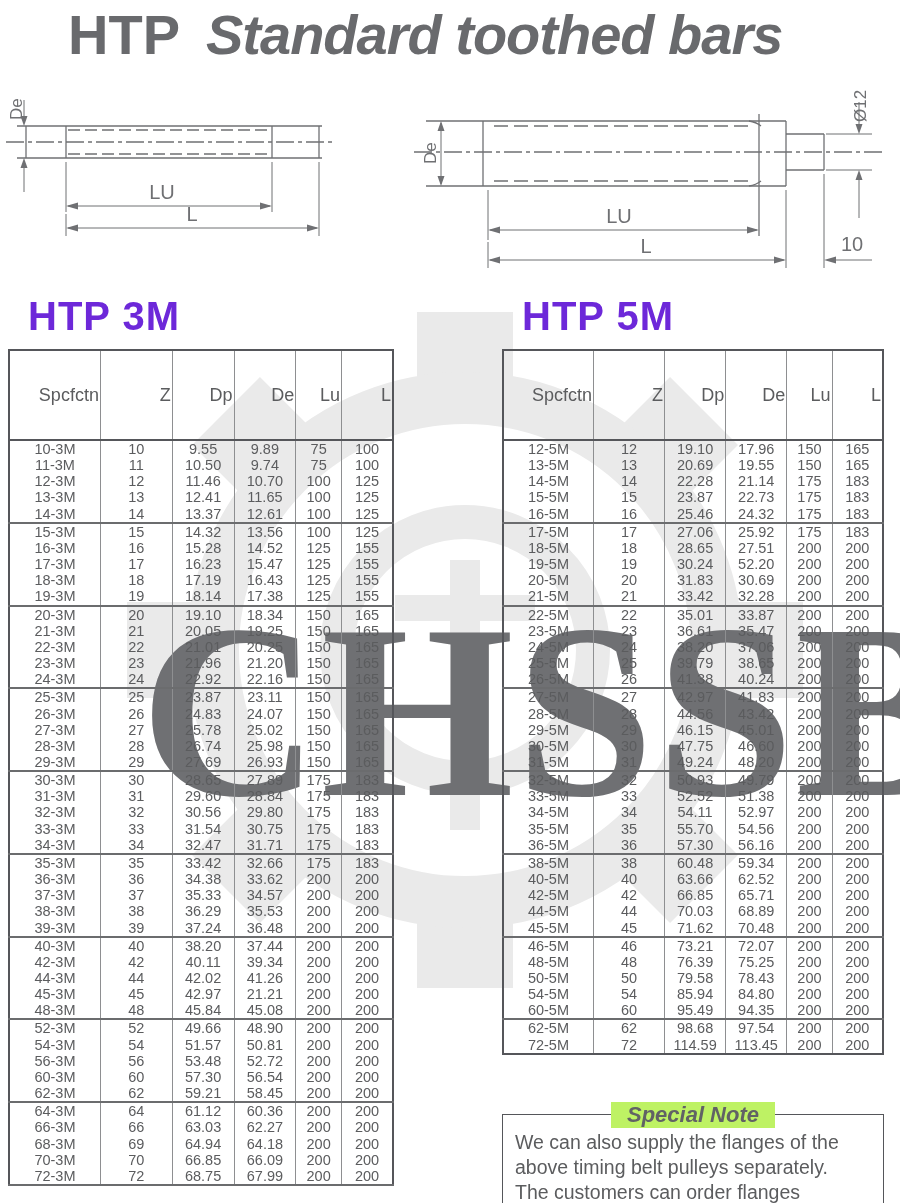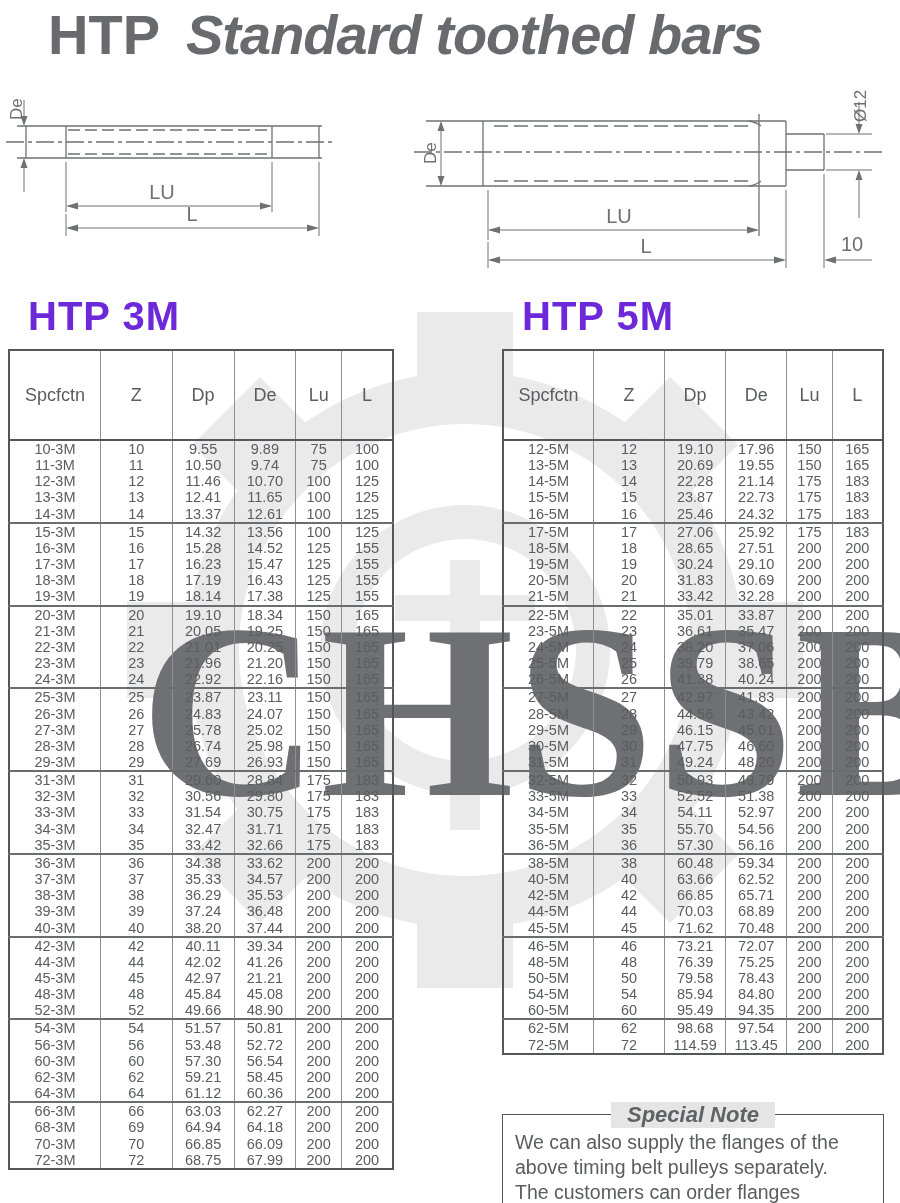--- a/index.html
+++ b/index.html
@@ -5,21 +5,21 @@
   html,body{margin:0;padding:0;}
   body{
     width:900px;height:1203px;position:relative;overflow:hidden;
     background:#ffffff;font-family:"Liberation Sans", sans-serif;
   }
   
   #watermark{position:absolute;left:0;top:0;z-index:0;}
   
   .layer{position:absolute;left:0;top:0;width:900px;height:1203px;z-index:1;}
   
-  .title{position:absolute;left:48px;top:2px;white-space:nowrap;color:#696a6d;}
+  .title{position:absolute;left:68px;top:2px;white-space:nowrap;color:#696a6d;}
   .title .t1{font-size:56px;font-weight:bold;letter-spacing:0px;}
   .title .t2{font-size:56px;font-weight:bold;font-style:italic;margin-left:26px;letter-spacing:-1px;}
   
   .drawing{position:absolute;}
   #drawLeft{left:4px;top:78px;}
   #drawRight{left:404px;top:76px;}
   svg text{fill:#6f7073;}
   .dline{stroke:#6f7073;stroke-width:1.3;fill:none;}
   .dthin{stroke:#6f7073;stroke-width:1;fill:none;}
   .darr{fill:#6f7073;stroke:none;}
@@ -28,26 +28,26 @@
   
   .col{position:absolute;}
   #col3m{left:8px;top:294px;width:386px;}
   #col5m{left:502px;top:294px;width:382px;}
   h2{margin:0 0 10px 20px;font-size:40px;color:#6d28d9;letter-spacing:1px;font-weight:bold;}
   table{width:100%;border-collapse:collapse;table-layout:fixed;
         border:2px solid #55565a;color:#5b5c5e;background:transparent;}
   th{height:86px;font-weight:normal;font-size:18px;border-bottom:2px solid #55565a;}
   td{font-size:14.5px;line-height:16.15px;height:16.15px;padding:0;text-align:center;
      white-space:nowrap;overflow:hidden;}
-  th{text-align:center;}
+  th{text-align:right;}
   th + th, td + td{border-left:1.5px solid #8e8f91;}
   tbody tr:nth-child(5n) td{border-bottom:2px solid #6b6c6e;}
   
   .note{margin-top:59px;border:1.5px solid #55565a;padding:2px 12px 8px 12px;color:#5b5c5e;}
-  .note-title{width:fit-content;margin:-15px auto 2px auto;background:#e5e5e5;
+  .note-title{width:fit-content;margin:-15px auto 2px auto;background:#bef264;
               padding:0 16px;font-size:22px;font-weight:bold;font-style:italic;color:#616265;}
   .note p{margin:0;font-size:19.5px;line-height:1.28;}
 </style>
 </head>
 <body>
 
 <svg id="watermark" width="900" height="1203" viewBox="0 0 900 1203" aria-hidden="true">
   <g fill="none" stroke="#eaeaea">
 
     <g fill="#eaeaea" stroke="none">
@@ -350,20 +350,28 @@
           </tr>
           <tr>
             <td>29-3M</td>
             <td>29</td>
             <td>27.69</td>
             <td>26.93</td>
             <td>150</td>
             <td>165</td>
           </tr>
           <tr>
+            <td>30-3M</td>
+            <td>30</td>
+            <td>28.65</td>
+            <td>27.89</td>
+            <td>175</td>
+            <td>183</td>
+          </tr>
+          <tr>
             <td>31-3M</td>
             <td>31</td>
             <td>29.60</td>
             <td>28.84</td>
             <td>175</td>
             <td>183</td>
           </tr>
           <tr>
             <td>32-3M</td>
             <td>32</td>
@@ -627,21 +635,21 @@
             <td>18</td>
             <td>28.65</td>
             <td>27.51</td>
             <td>200</td>
             <td>200</td>
           </tr>
           <tr>
             <td>19-5M</td>
             <td>19</td>
             <td>30.24</td>
-            <td>29.10</td>
+            <td>52.20</td>
             <td>200</td>
             <td>200</td>
           </tr>
           <tr>
             <td>20-5M</td>
             <td>20</td>
             <td>31.83</td>
             <td>30.69</td>
             <td>200</td>
             <td>200</td>

